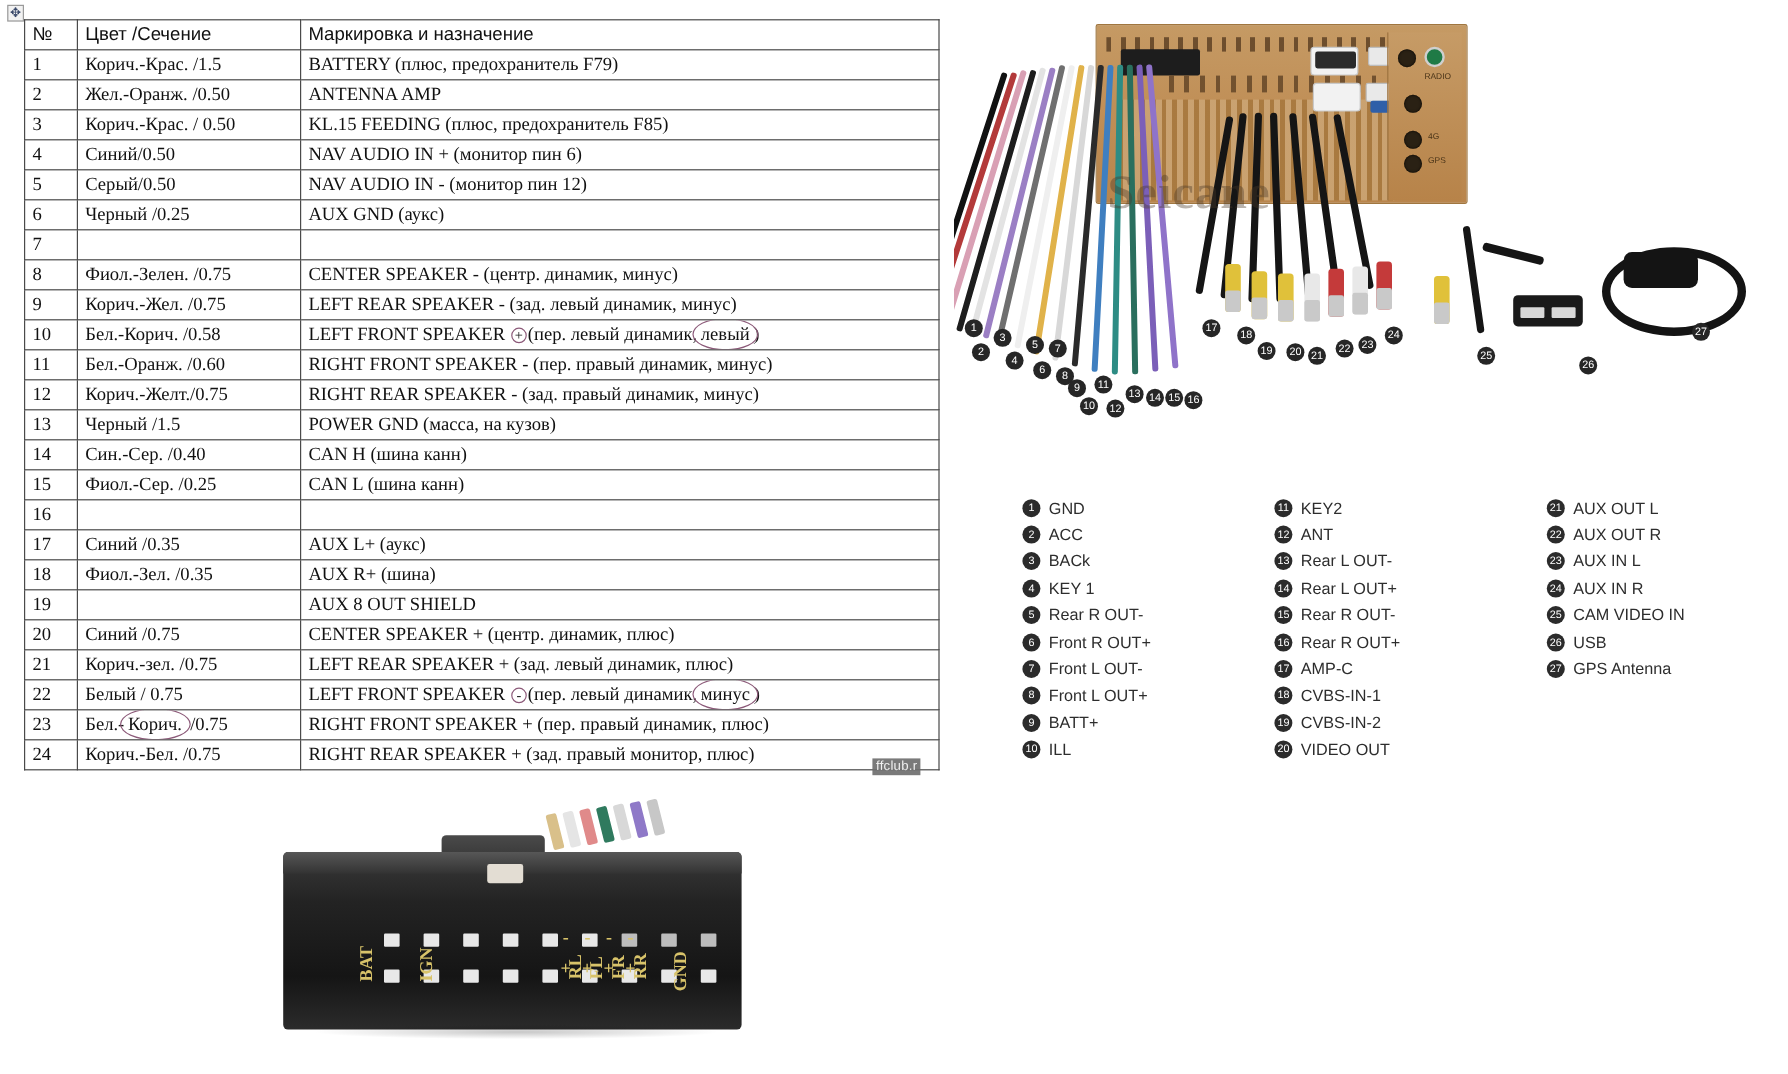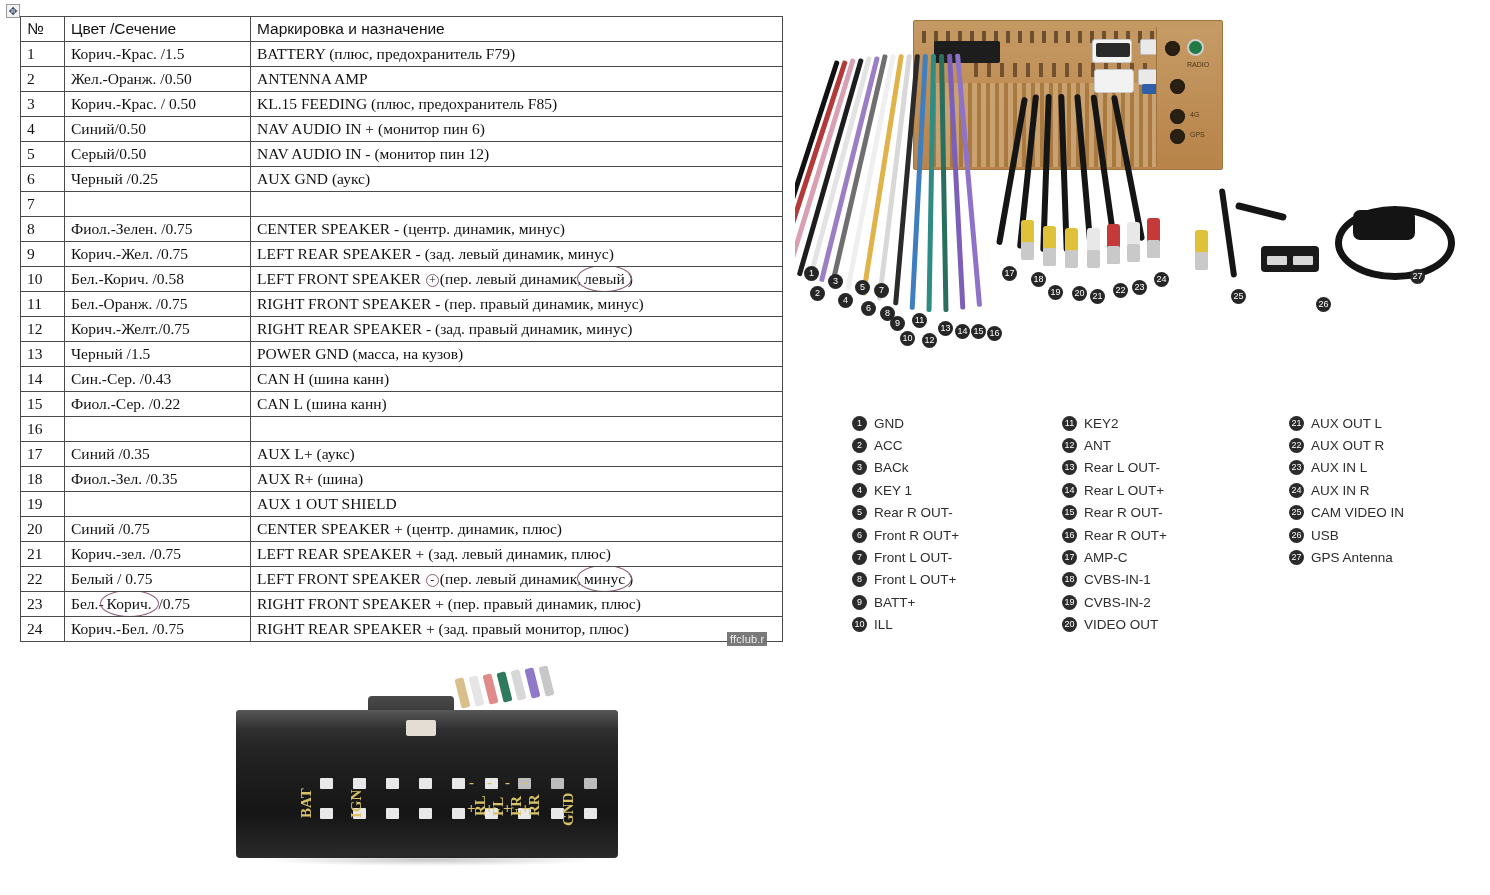--- a/index.html
+++ b/index.html
@@ -284,62 +284,62 @@
             <td>Корич.-Жел. /0.75</td>
             <td>LEFT REAR SPEAKER - (зад. левый динамик, минус)</td>
           </tr>
           <tr>
             <td class="num-cell">10</td>
             <td>Бел.-Корич. /0.58</td>
             <td><span>LEFT FRONT SPEAKER </span><span class="sym-circ">+</span><span>(пер. левый динамик,</span><span class="circled">левый</span><span>)</span></td>
           </tr>
           <tr>
             <td class="num-cell">11</td>
-            <td>Бел.-Оранж. /0.75</td>
+            <td>Бел.-Оранж. /0.60</td>
             <td>RIGHT FRONT SPEAKER - (пер. правый динамик, минус)</td>
           </tr>
           <tr>
             <td class="num-cell">12</td>
             <td>Корич.-Желт./0.75</td>
             <td>RIGHT REAR SPEAKER - (зад. правый динамик, минус)</td>
           </tr>
           <tr>
             <td class="num-cell">13</td>
             <td>Черный /1.5</td>
             <td>POWER GND (масса, на кузов)</td>
           </tr>
           <tr>
             <td class="num-cell">14</td>
-            <td>Син.-Сер. /0.43</td>
+            <td>Син.-Сер. /0.40</td>
             <td>CAN H (шина канн)</td>
           </tr>
           <tr>
             <td class="num-cell">15</td>
-            <td>Фиол.-Сер. /0.22</td>
+            <td>Фиол.-Сер. /0.25</td>
             <td>CAN L (шина канн)</td>
           </tr>
           <tr>
             <td class="num-cell">16</td>
             <td></td>
             <td></td>
           </tr>
           <tr>
             <td class="num-cell">17</td>
             <td>Синий /0.35</td>
             <td>AUX L+ (аукс)</td>
           </tr>
           <tr>
             <td class="num-cell">18</td>
             <td>Фиол.-Зел. /0.35</td>
             <td>AUX R+ (шина)</td>
           </tr>
           <tr>
             <td class="num-cell">19</td>
             <td></td>
-            <td>AUX 1 OUT SHIELD</td>
+            <td>AUX 8 OUT SHIELD</td>
           </tr>
           <tr>
             <td class="num-cell">20</td>
             <td>Синий /0.75</td>
             <td>CENTER SPEAKER + (центр. динамик, плюс)</td>
           </tr>
           <tr>
             <td class="num-cell">21</td>
             <td>Корич.-зел. /0.75</td>
             <td>LEFT REAR SPEAKER + (зад. левый динамик, плюс)</td>
@@ -443,20 +443,21 @@
 
     <div class="black-cable" style="left:430px; top:180px; width:6px; height:90px; transform:rotate(-8deg);"></div>
     <div class="usb-blk" style="left:466px; top:238px;"></div>
     <div class="usb-slot" style="left:472px; top:248px;"></div>
     <div class="usb-slot" style="left:498px; top:248px;"></div>
     <div class="black-cable" style="left:440px; top:200px; width:52px; height:7px; transform:rotate(14deg);"></div>
 
     <div class="gps-coil" style="left:540px; top:198px;"></div>
     <div class="gps-puck" style="left:558px; top:202px;"></div>
 
+    <div class="wm-photo">Seicane</div>
 
     <div id="callout-layer">
         <div class="badge" style="left: 9px; top: 258px;">1</div>
         <div class="badge" style="left: 15px; top: 278px;">2</div>
         <div class="badge" style="left: 33px; top: 266px;">3</div>
         <div class="badge" style="left: 43px; top: 285px;">4</div>
         <div class="badge" style="left: 60px; top: 272px;">5</div>
         <div class="badge" style="left: 66px; top: 293px;">6</div>
         <div class="badge" style="left: 79px; top: 275px;">7</div>
         <div class="badge" style="left: 85px; top: 298px;">8</div>

